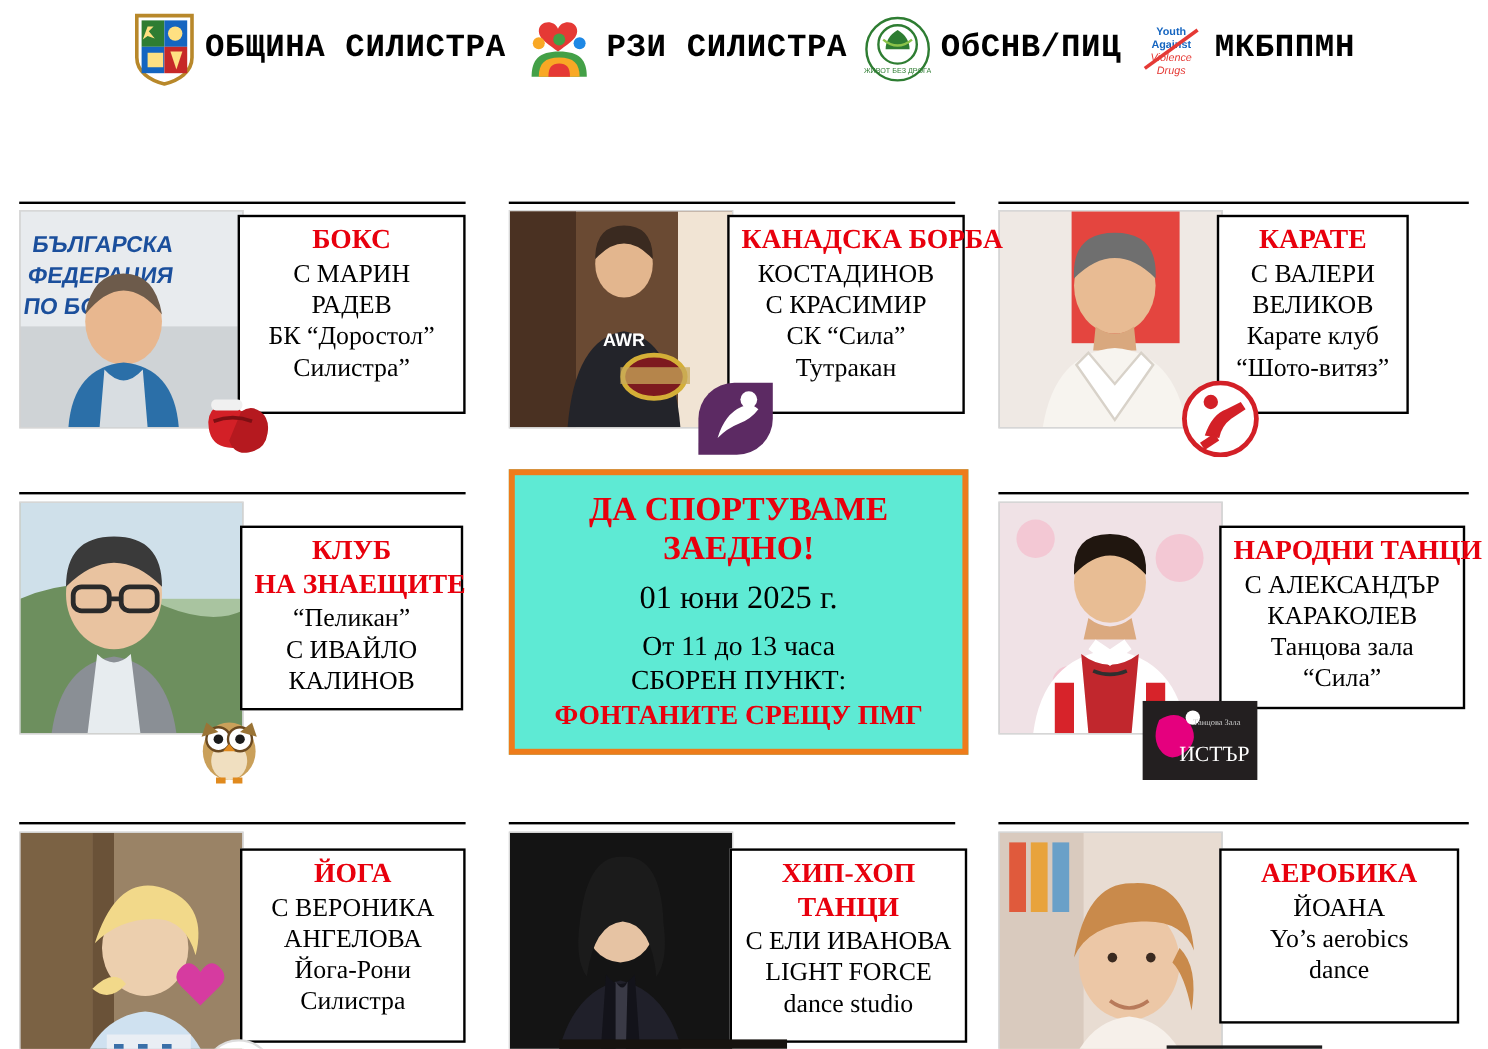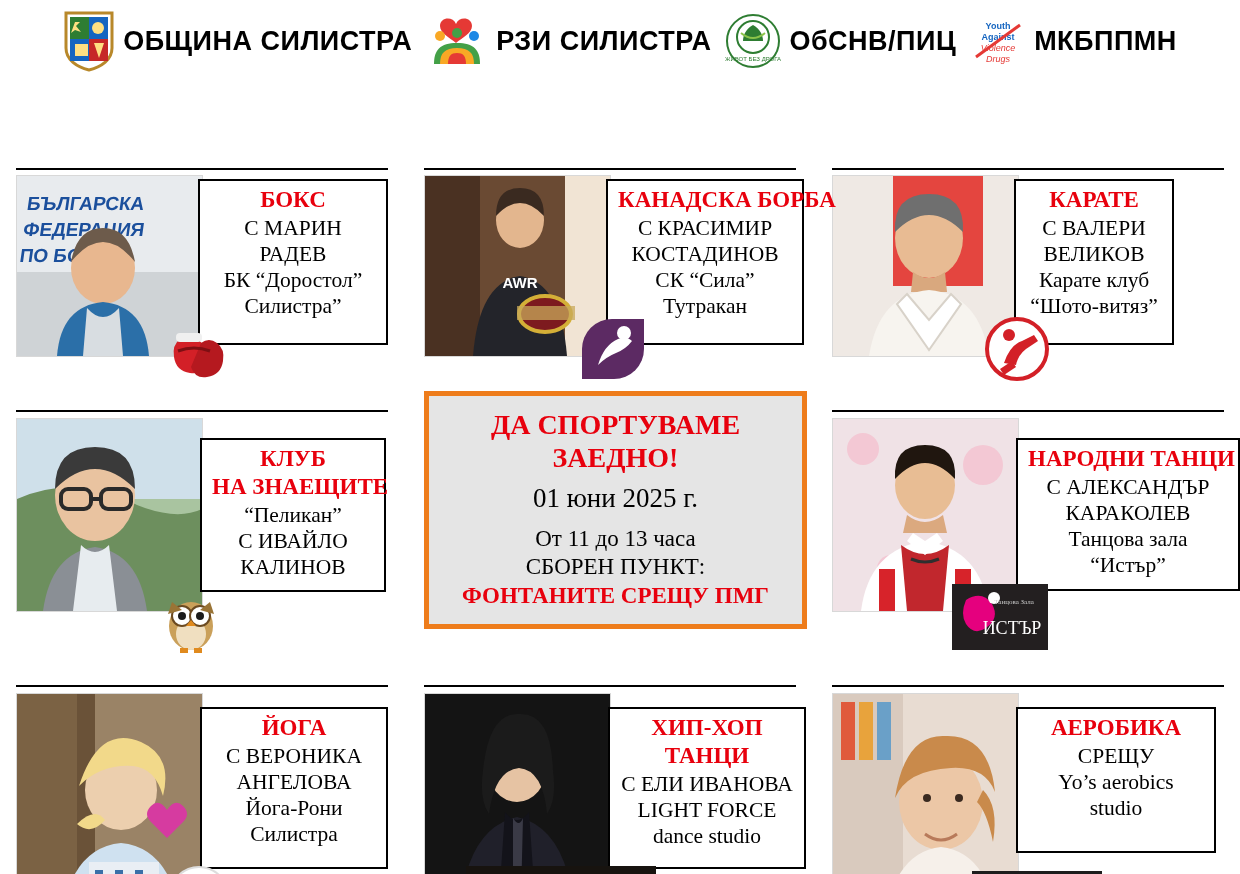--- a/index.html
+++ b/index.html
@@ -25,21 +25,21 @@
     gap: 14px;
     padding: 4px 10px 0 10px;
     box-sizing: border-box;
   }
   .header-org {
     display: flex;
     align-items: center;
     gap: 8px;
   }
   .header-org .org-title {
-    font-family: Liberation Sans, sans-serif;
+    font-family: Liberation Mono, monospace;
     font-weight: bold;
     font-size: 27px;
     letter-spacing: 0.5px;
     white-space: nowrap;
   }
 
   
   .logo {
     flex: none;
     display: block;
@@ -99,21 +99,21 @@
   }
 
   
   .announce {
     position: absolute;
     left: 424px;
     top: 313px;
     width: 383px;
     height: 238px;
     border: 5px solid #ee7c1b;
-    background: #e5e5e5;
+    background: #5eead4;
     box-sizing: border-box;
     display: flex;
     flex-direction: column;
     align-items: center;
     justify-content: center;
     z-index: 6;
   }
   .announce .a-title {
     color: #e8000d;
     font-weight: bold;
@@ -267,22 +267,22 @@
         <ellipse cx="95" cy="44" rx="24" ry="28" fill="#e3b68e"></ellipse>
         <path d="M71 40 q24 -26 48 0 q0 -28 -24 -28 q-24 0 -24 28z" fill="#3a2a20"></path>
         <path d="M48 180 q6 -74 47 -80 q41 6 47 80z" fill="#23242a"></path>
         <text x="95" y="112" font-size="15" font-weight="bold" fill="#ffffff" text-anchor="middle" font-family="Liberation Sans, sans-serif">AWR</text>
         <ellipse cx="120" cy="138" rx="26" ry="18" fill="#7d1a1f" stroke="#d4af37" stroke-width="4"></ellipse>
         <rect x="92" y="130" width="58" height="14" fill="#c8a95b" opacity="0.75"></rect>
       </svg>
     </div>
     <div class="textbox" style="width:198px; min-height:166px; margin-left:-5px; margin-top:4px;">
       <div class="sport-name">КАНАДСКА БОРБА</div>
+      <div class="sport-line">КОСТАДИНОВ</div>
       <div class="sport-line">С КРАСИМИР</div>
-      <div class="sport-line">КОСТАДИНОВ</div>
       <div class="sport-line">СК  “Сила”</div>
       <div class="sport-line">Тутракан</div>
     </div>
     <div class="badge" style="left:152px; top:138px;">
       <svg width="74" height="72" viewBox="0 0 74 72">
         <path d="M6 36 a30 30 0 0 1 30 -30 h32 v30 a30 30 0 0 1 -30 30 h-32z" fill="#5c2a63"></path>
         <path d="M22 52 q6 -20 20 -26 q8 -4 14 2 q-6 8 -16 12 q-10 4 -18 12z" fill="#ffffff"></path>
         <circle cx="48" cy="20" r="7" fill="#ffffff"></circle>
       </svg>
     </div>
@@ -374,26 +374,26 @@
         <path d="M62 60 q30 -32 60 0 q2 -34 -30 -34 q-32 0 -30 34z" fill="#20160f"></path>
         <path d="M74 96 q18 14 36 0 l4 18 h-44z" fill="#dba97f"></path>
         <path d="M28 192 q8 -62 64 -70 q56 8 64 70z" fill="#ffffff"></path>
         <path d="M68 126 q24 18 48 0 l-6 66 h-36z" fill="#c1272d"></path>
         <path d="M74 122 l18 14 l18 -14 l-6 -8 l-12 8 l-12 -8z" fill="#ffffff"></path>
         <path d="M46 150 h16 v42 h-16z" fill="#d7232a"></path>
         <path d="M122 150 h16 v42 h-16z" fill="#d7232a"></path>
         <path d="M78 140 q14 6 28 0" stroke="#2f2f2f" stroke-width="3" fill="none"></path>
       </svg>
     </div>
-    <div class="textbox" style="width:224px; min-height:150px; margin-left:-3px; margin-top:20px;">
+    <div class="textbox" style="width:205px; min-height:150px; margin-left:-3px; margin-top:20px;">
       <div class="sport-name">НАРОДНИ ТАНЦИ</div>
       <div class="sport-line">С АЛЕКСАНДЪР</div>
       <div class="sport-line">КАРАКОЛЕВ</div>
       <div class="sport-line">Танцова зала</div>
-      <div class="sport-line">“Истър”</div>
+      <div class="sport-line">“Сила”</div>
     </div>
     <div class="badge" style="left:120px; top:166px;">
       <svg width="96" height="66" viewBox="0 0 96 66">
         <rect width="96" height="66" fill="#231f20"></rect>
         <path d="M14 16 q16 -10 26 4 q8 14 -6 24 q-12 8 -20 -4 q-6 -10 0 -24z" fill="#e5007e"></path>
         <circle cx="42" cy="14" r="6" fill="#ffffff"></circle>
         <text x="62" y="20" font-size="7" fill="#cccccc" text-anchor="middle" font-family="Liberation Serif, serif">Танцова Зала</text>
         <text x="60" y="50" font-size="18" fill="#ffffff" text-anchor="middle" font-family="Liberation Serif, serif">ИСТЪР</text>
       </svg>
     </div>
@@ -473,23 +473,23 @@
         <path d="M62 104 q10 -64 50 -62 q44 -2 50 56 q-10 -26 -44 -24 q-44 2 -56 30z" fill="#c98a4b"></path>
         <path d="M150 96 q16 16 10 52 q-6 -30 -16 -40z" fill="#c98a4b"></path>
         <path d="M56 205 q14 -48 52 -52 q38 4 52 52z" fill="#f6f0ea"></path>
         <path d="M92 140 q16 12 32 0" stroke="#b87a5a" stroke-width="3" fill="none"></path>
         <circle cx="94" cy="104" r="4" fill="#3a2a20"></circle>
         <circle cx="126" cy="104" r="4" fill="#3a2a20"></circle>
       </svg>
     </div>
     <div class="textbox" style="width:200px; min-height:146px; margin-left:-3px; margin-top:14px;">
       <div class="sport-name">АЕРОБИКА</div>
-      <div class="sport-line">СРЕЩУ</div>
+      <div class="sport-line">ЙОАНА</div>
       <div class="sport-line">Yo’s aerobics</div>
-      <div class="sport-line">studio</div>
+      <div class="sport-line">dance</div>
     </div>
     <div class="badge" style="left:140px; top:178px;">
       <svg width="130" height="50" viewBox="0 0 130 50">
         <rect width="130" height="50" fill="#1d1d1d"></rect>
         <text x="65" y="22" font-size="15" fill="#ffffff" text-anchor="middle" font-family="Liberation Sans, sans-serif" font-weight="bold">YO'S AEROBICS</text>
         <text x="65" y="41" font-size="12" fill="#cfcfcf" text-anchor="middle" font-family="Liberation Sans, sans-serif" letter-spacing="3">STUDIO</text>
       </svg>
     </div>
   </div>
 

